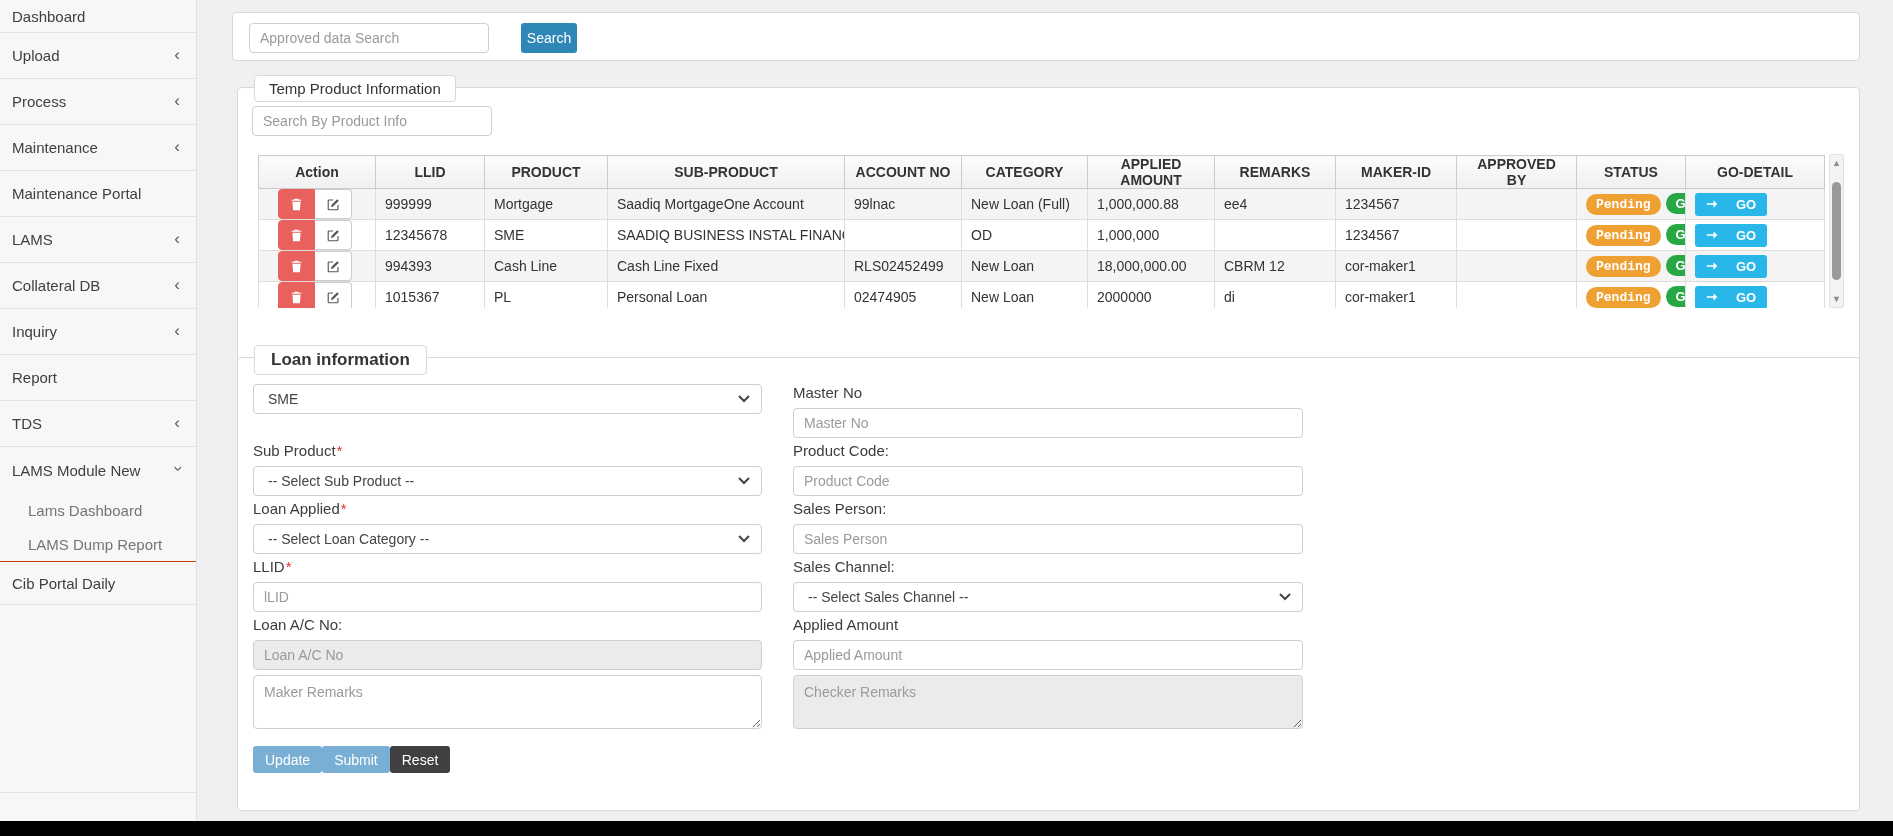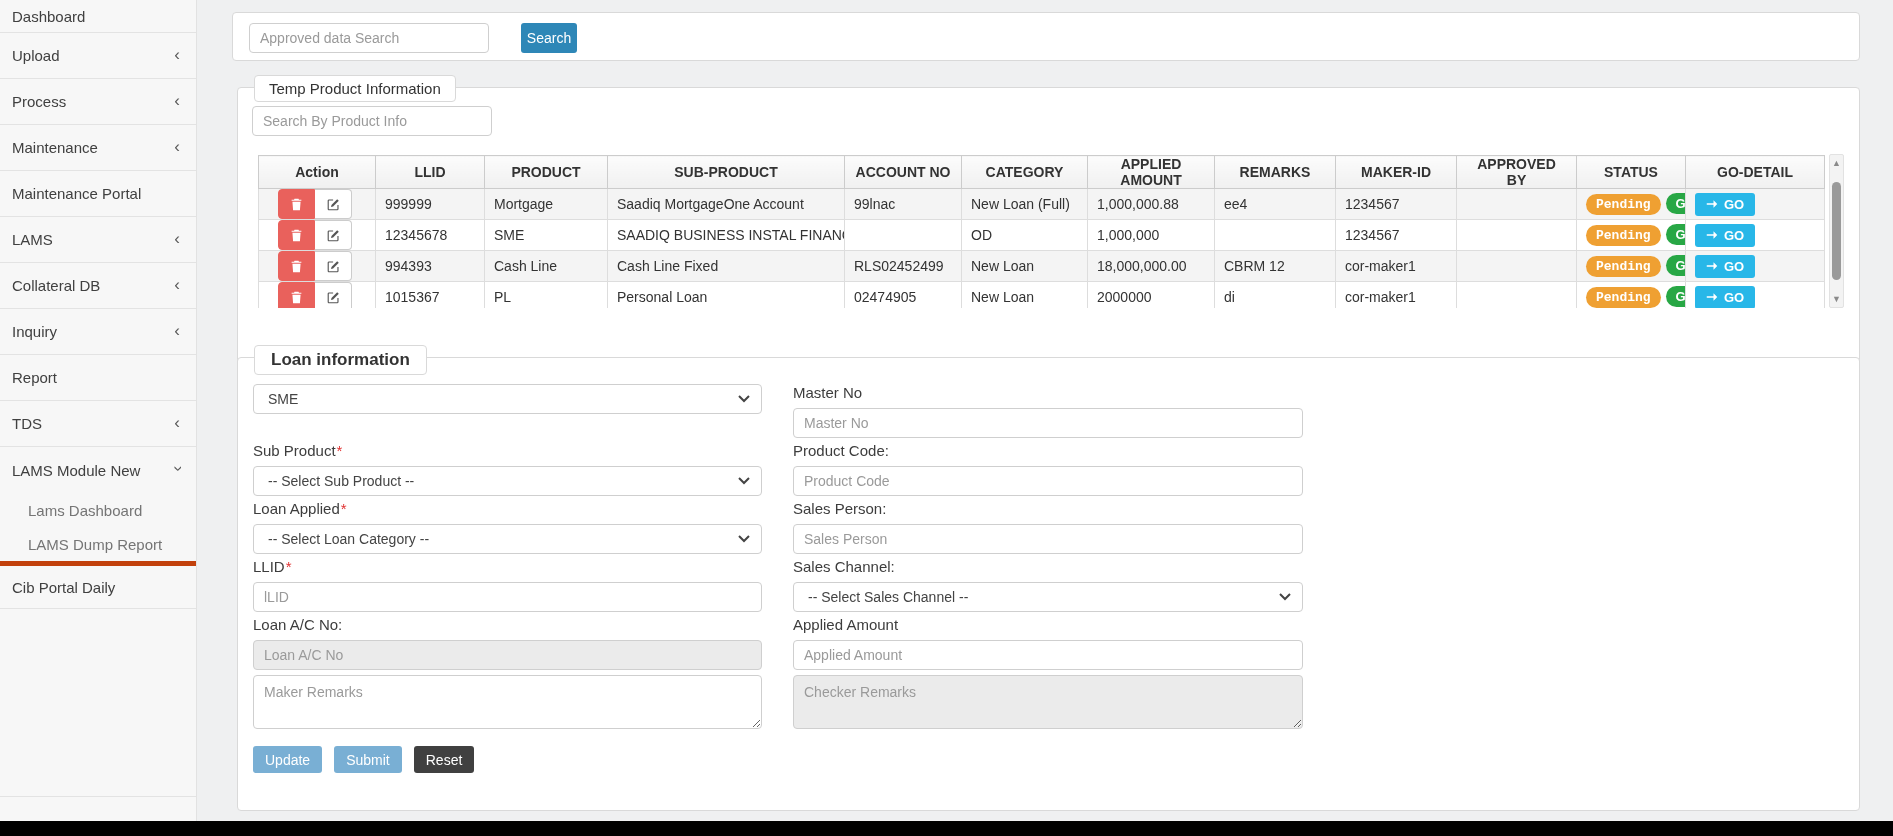--- a/index.html
+++ b/index.html
@@ -7,21 +7,21 @@
   body { font-family:"Liberation Sans","DejaVu Sans",sans-serif; color:#3d3d3d; }
   #screen { position:relative; width:1893px; height:836px; overflow:hidden; background:#eff0f1; }
 
   
   #sidebar { position:absolute; left:0; top:0; width:197px; height:821px; background:#f7f7f7; border-right:1px solid #e2e2e2; }
   .side-item { position:relative; display:flex; align-items:center; height:46px; border-bottom:1px solid #e3e3e3; padding-left:12px; font-size:15px; color:#404040; cursor:pointer; }
   .side-item.first { height:33px; }
   .side-item.cib { height:43px; }
   .side-item .chev { position:absolute; right:16px; top:50%; transform:translateY(-58%); color:#5a5a5a; font-size:17px; line-height:1; }
   .side-item .chev.down { transform:translateY(-58%) rotate(-90deg); }
-  .sub-group { border-bottom:5px solid #c2410c; }
+  .sub-group { border-bottom:1px solid #c2410c; }
   .sub-item { display:flex; align-items:center; height:34px; padding-left:28px; font-size:15px; color:#757575; cursor:pointer; }
   .side-filler { height:188px; border-bottom:1px solid #e3e3e3; }
 
   
   .card { position:absolute; background:#fff; border:1px solid #d9d9d9; border-radius:4px; }
   #card-search { left:232px; top:12px; width:1628px; height:49px; }
   #card-temp { left:237px; top:87px; width:1623px; height:308px; }
   #card-loan { left:237px; top:357px; width:1623px; height:454px; }
   .legend-box { position:absolute; top:-13px; left:16px; background:#fff; border:1px solid #d9d9d9; border-radius:4px; padding:4px 14px; font-size:15px; color:#333; white-space:nowrap; }
   .legend-box.big { font-weight:bold; font-size:17px; padding:4px 16px; }
@@ -44,37 +44,37 @@
   table { border-collapse:collapse; width:1566px; table-layout:fixed; font-size:14px; }
   th { background:linear-gradient(#fcfcfc,#f0f0f0); border:1px solid #ccc; text-align:center; padding:0 9px; height:30px; font-size:14px; color:#333; }
   td { border:1px solid #ddd; padding:0 9px; height:31px; color:#333; background:#fff; overflow:hidden; white-space:nowrap; }
   tr.stripe td { background:#f4f4f4; }
   .btn-group { display:inline-flex; margin-left:10px; }
   .btn-del { width:37px; height:30px; background:#e9615c; border:1px solid #e9615c; border-radius:4px 0 0 4px; display:flex; align-items:center; justify-content:center; cursor:pointer; }
   .btn-edit { width:37px; height:30px; background:#fff; border:1px solid #ccc; border-left:none; border-radius:0 4px 4px 0; display:flex; align-items:center; justify-content:center; cursor:pointer; }
   .pill { display:inline-block; padding:3px 10px; border-radius:11px; color:#fff; font-size:13px; font-weight:bold; }
   .pill.orange { background:#efa032;font-family:Liberation Mono, monospace; }
   .pill.green { background:#28a745; margin-left:5px; }
-  .go-btn { display:inline-flex; align-items:center; gap:6px; background:#28b7e8; color:#fff; border:none; border-radius:3px; padding:4px 11px; font-size:13px; font-weight:bold; font-family:inherit; cursor:pointer; }
+  .go-btn { display:inline-flex; align-items:center; gap:18px; background:#28b7e8; color:#fff; border:none; border-radius:3px; padding:4px 11px; font-size:13px; font-weight:bold; font-family:inherit; cursor:pointer; }
 
   
   #tbl-scrollbar { position:absolute; left:1591px; top:66px; width:15px; height:154px; background:#f3f3f3; border:1px solid #e2e2e2; border-radius:2px; }
   .scroll-arrow { position:absolute; left:0; width:13px; text-align:center; font-size:9px; color:#8a8a8a; cursor:pointer; }
   #tbl-thumb { position:absolute; left:2px; top:27px; width:9px; height:98px; background:#9a9a9a; border-radius:6px; cursor:grab; }
 
   
   .fgroup { position:absolute; width:509px; }
   .fgroup label { display:block; font-size:15px; color:#3d3d3d; margin-bottom:7px; }
   .req { color:#e03131; margin-left:1px; }
   .col-l { left:15px; }
   .col-r { left:555px; width:510px; }
   .row1 { top:26px; } .row2 { top:84px; } .row3 { top:142px; } .row4 { top:200px; } .row5 { top:258px; }
   .row-ta { top:317px; }
   .fgroup textarea { height:54px; }
-  #form-buttons { position:absolute; left:15px; top:388px; display:flex; gap:12px; }
+  #form-buttons { position:absolute; left:15px; top:388px; display:flex; gap:0; }
   .fbtn { height:27px; padding:0 12px; border:none; border-radius:3px; color:#fff; font-size:14px; font-family:inherit; cursor:pointer; }
   .fbtn.blue { background:#79afd4; }
   .fbtn.red { background:#404040; }
 
   #bottom-bar { position:absolute; left:0; bottom:0; width:1893px; height:15px; background:#000; }
 </style>
 </head>
 <body>
 
 <div id="screen">

